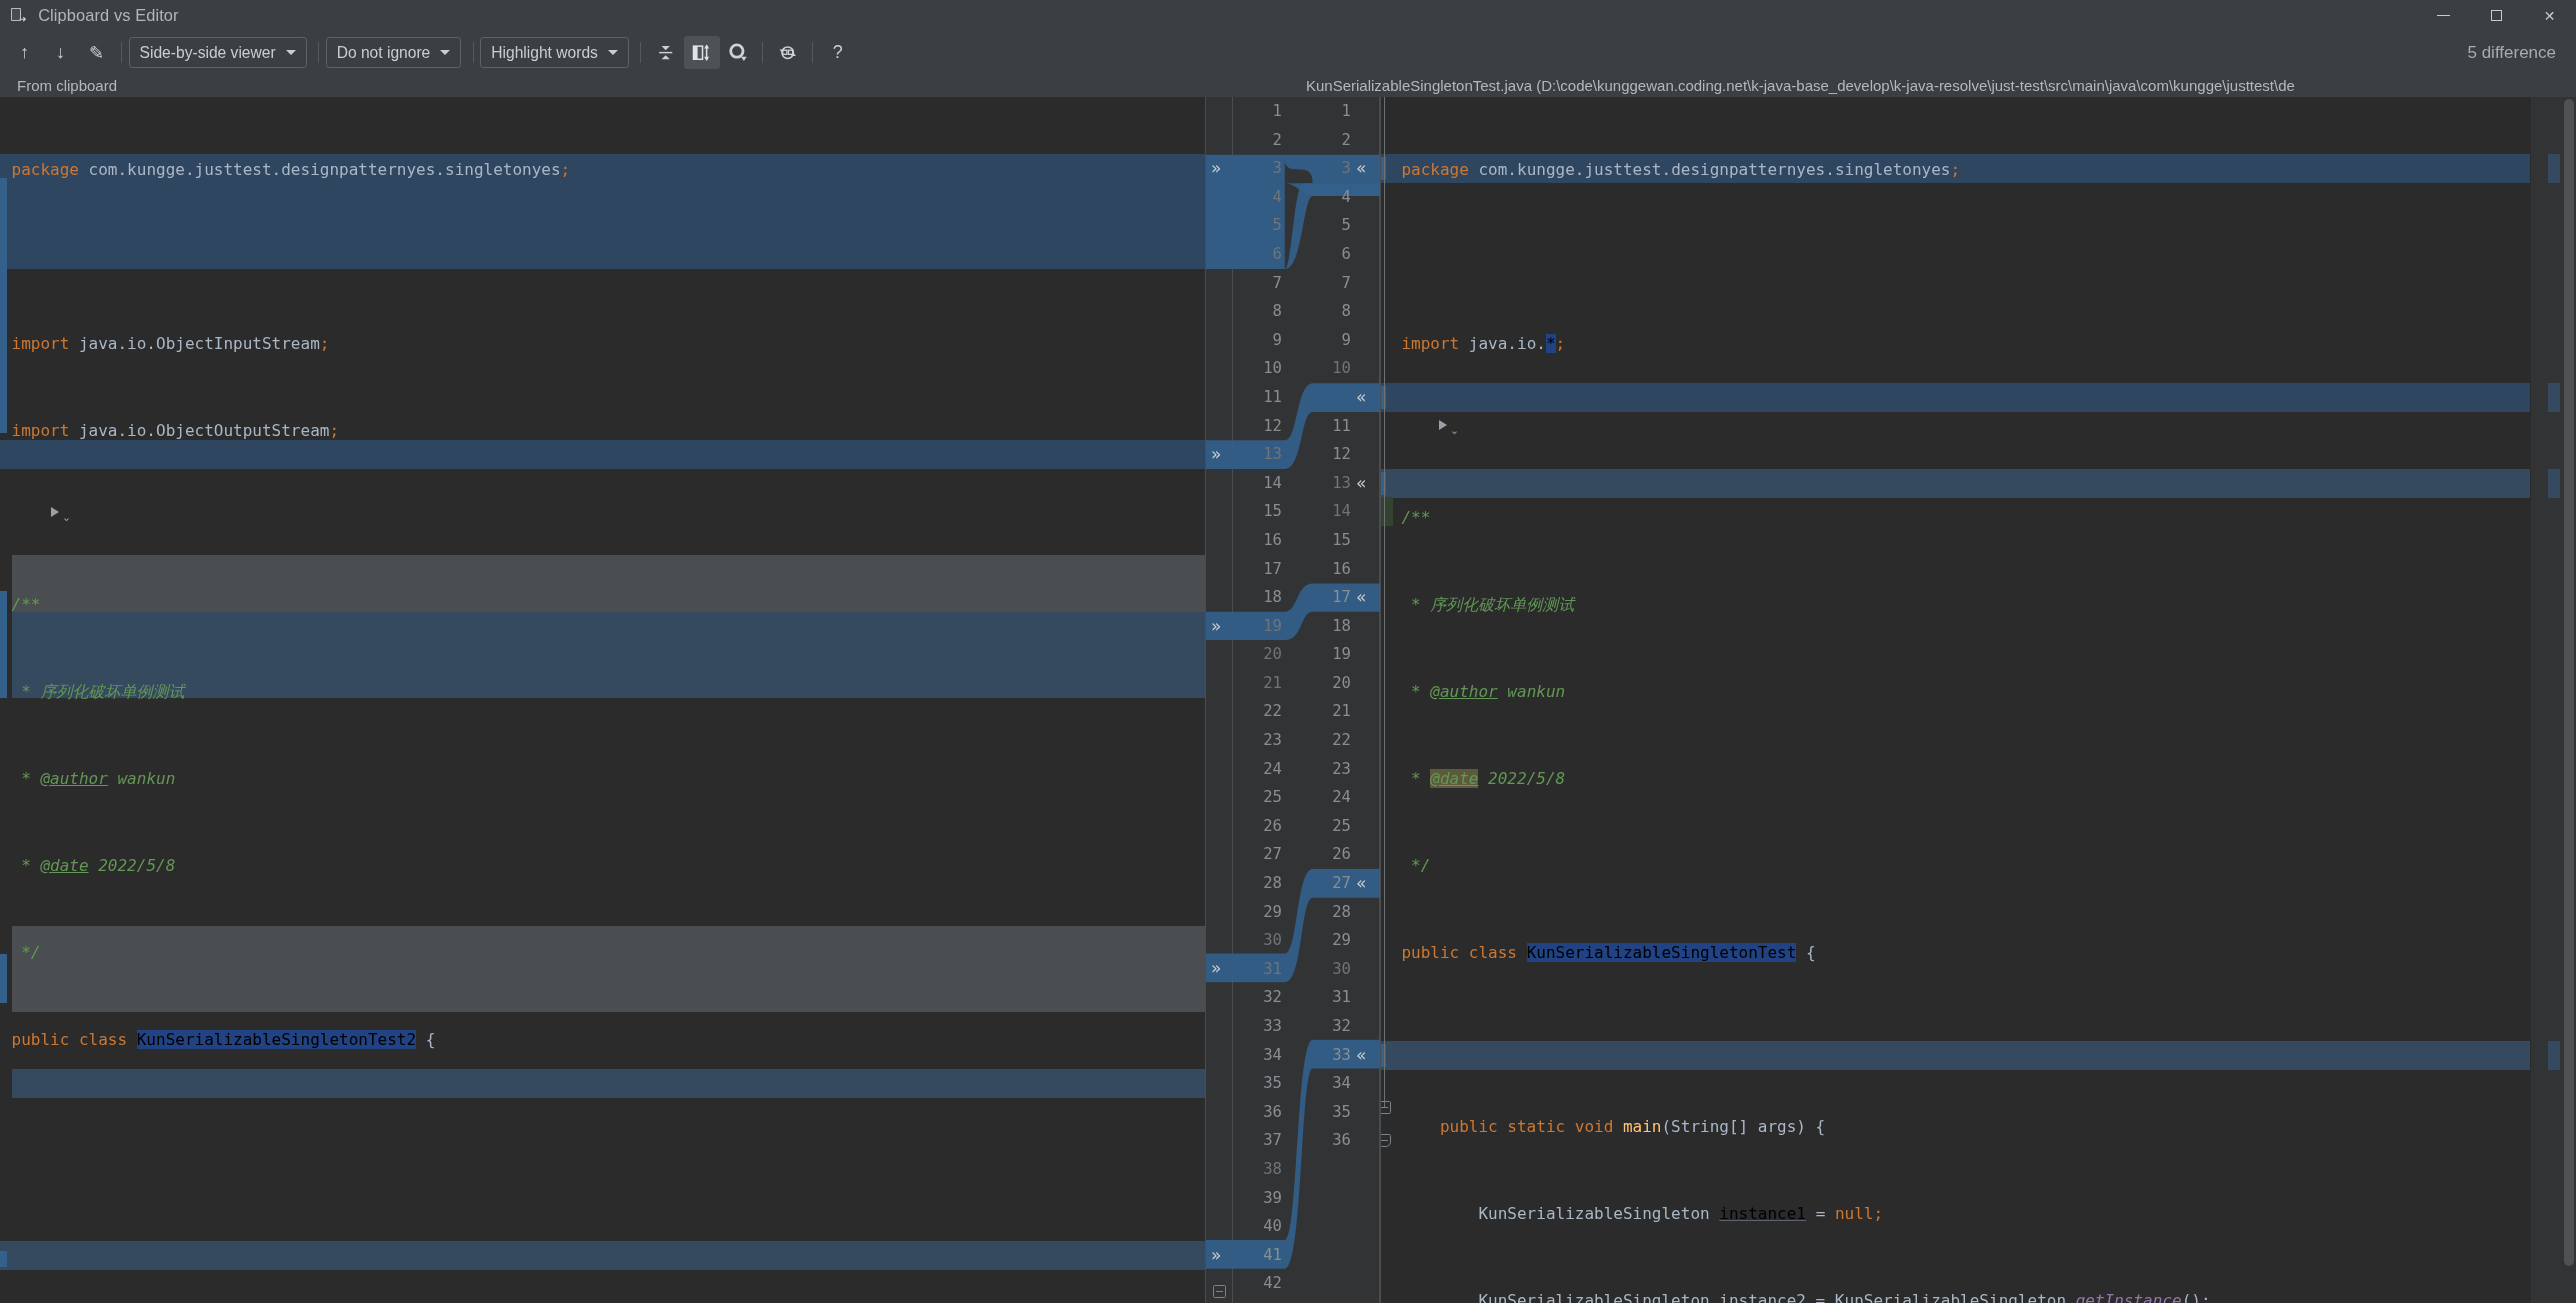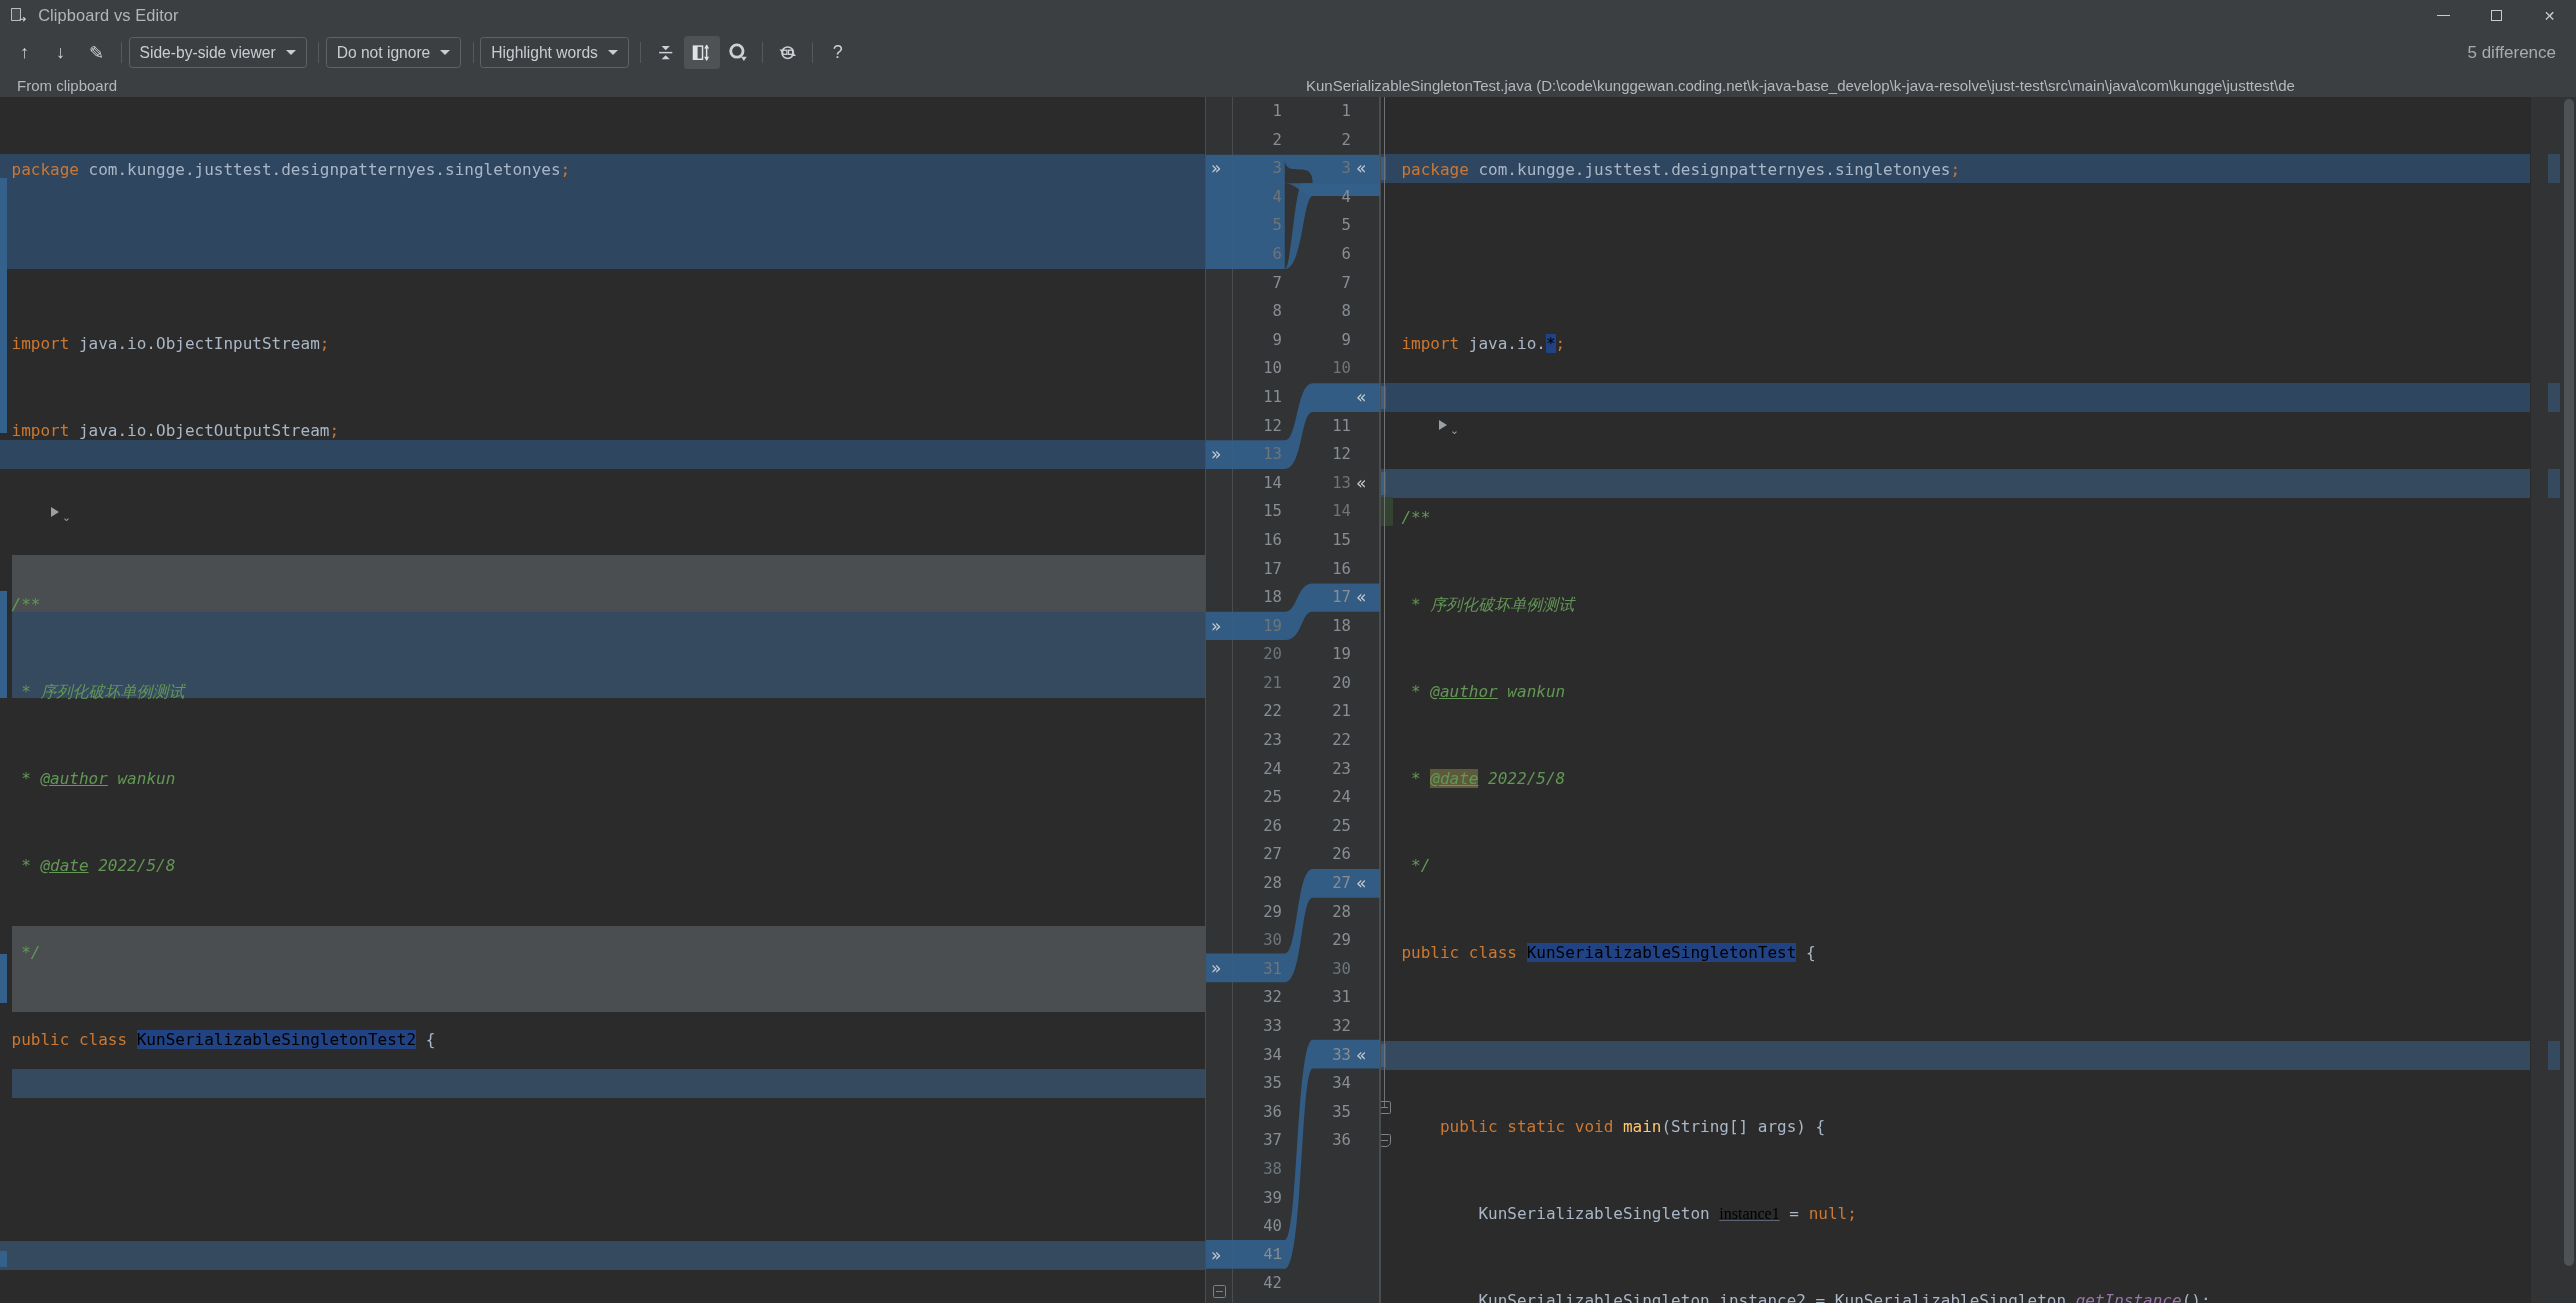--- a/index.html
+++ b/index.html
@@ -103,21 +103,21 @@
   .hl-gray   { background:#4b4e50; }
   .hl-green  { background:#33432f; }
 
   
   .kw   { color:#cc7832;margin-top:28px; }
   .cmtd { color:#629755; font-style:italic; }
   .tag  { color:#629755; font-style:italic; text-decoration:underline; }
   .fld  { color:#9876aa; font-style:italic; }
   .mtd  { color:#ffc66d; }
   .id   { color:#a9b7c6; }
-  .und  { text-decoration:underline; text-decoration-color:#5c6370;font-family:Liberation Serif, serif; }
+  .und  { text-decoration:underline; text-decoration-color:#5c6370; }
   .selbg{ background:#214283; }
   .annbg{ background:#5d5a3c; }
 
   
   .gnum {
     position:absolute; font-family:"DejaVu Sans Mono", monospace;
     font-size:15.6px; color:#888e93; text-align:right; height:29px; line-height:29px;
   }
   .gnum.l { width:46px; }
   .gnum.r { width:46px; }
@@ -362,21 +362,21 @@
         <div class="gnum l dim" style="left:30px;top:858px;">31</div>
         <div class="gnum l" style="left:30px;top:886px;">32</div>
         <div class="gnum l" style="left:30px;top:915px;">33</div>
         <div class="gnum l" style="left:30px;top:944px;">34</div>
         <div class="gnum l" style="left:30px;top:972px;">35</div>
         <div class="gnum l" style="left:30px;top:1001px;">36</div>
         <div class="gnum l" style="left:30px;top:1029px;">37</div>
         <div class="gnum l dim" style="left:30px;top:1058px;">38</div>
         <div class="gnum l" style="left:30px;top:1087px;">39</div>
         <div class="gnum l" style="left:30px;top:1115px;">40</div>
-        <div class="gnum l" style="left:30px;top:1144px;font-family:Liberation Mono, monospace;">41</div>
+        <div class="gnum l" style="left:30px;top:1144px;">41</div>
         <div class="gnum l" style="left:30px;top:1172px;">42</div>
       </div>
 
       <div class="chev" style="left:5px;top:57px;">»</div>
       <div class="chev" style="left:5px;top:343px;">»</div>
       <div class="chev" style="left:5px;top:515px;">»</div>
       <div class="chev" style="left:5px;top:857px;">»</div>
       <div class="chev" style="left:5px;top:1144px;">»</div>
 
       <div>

